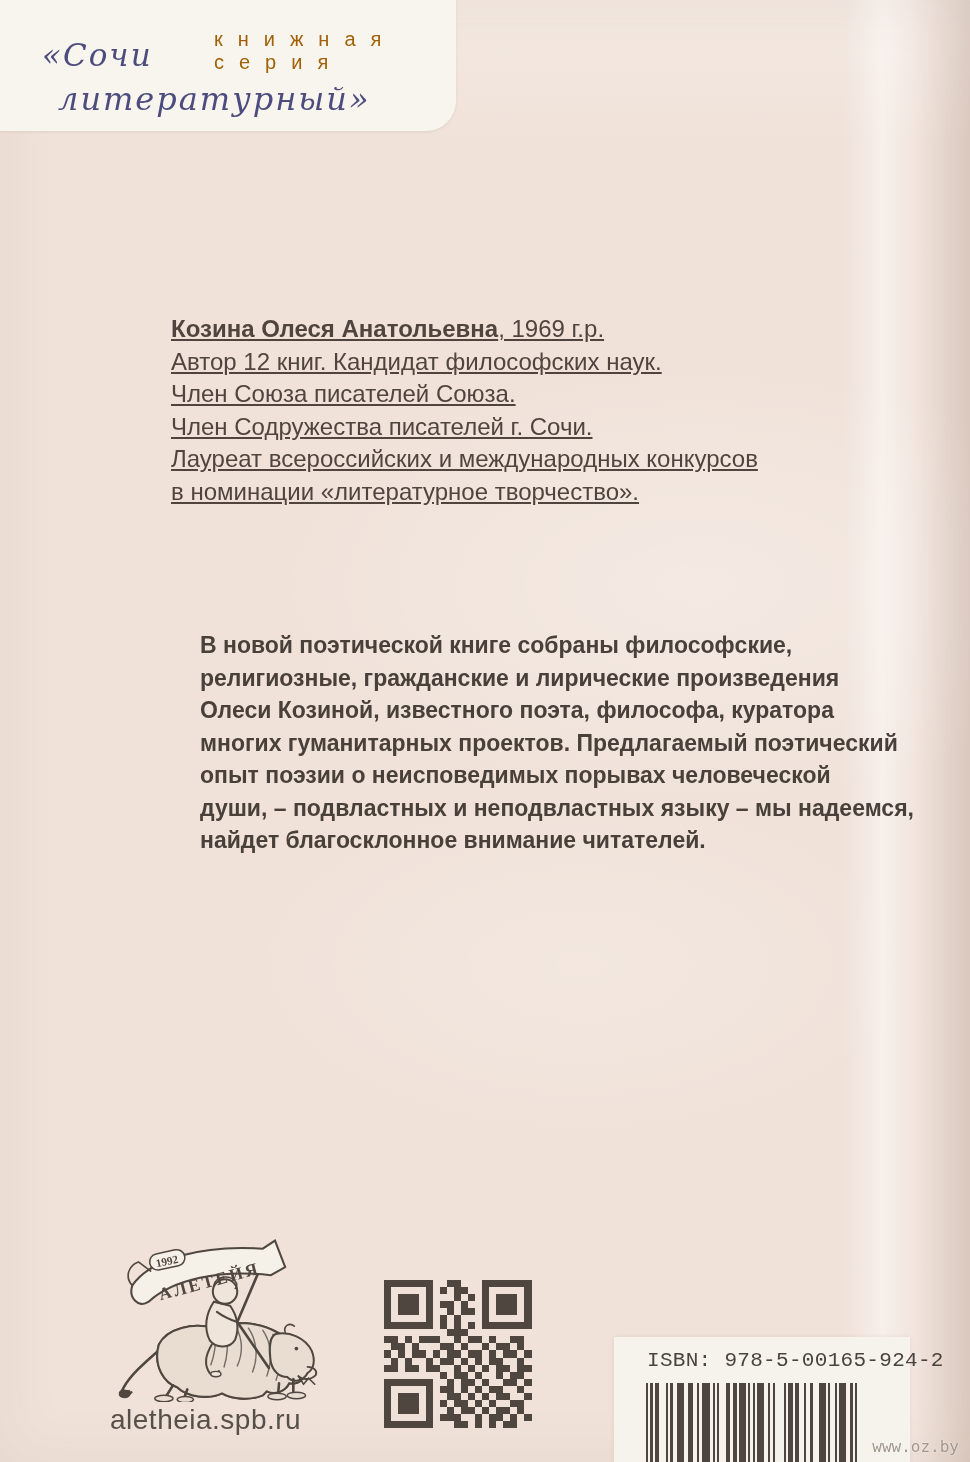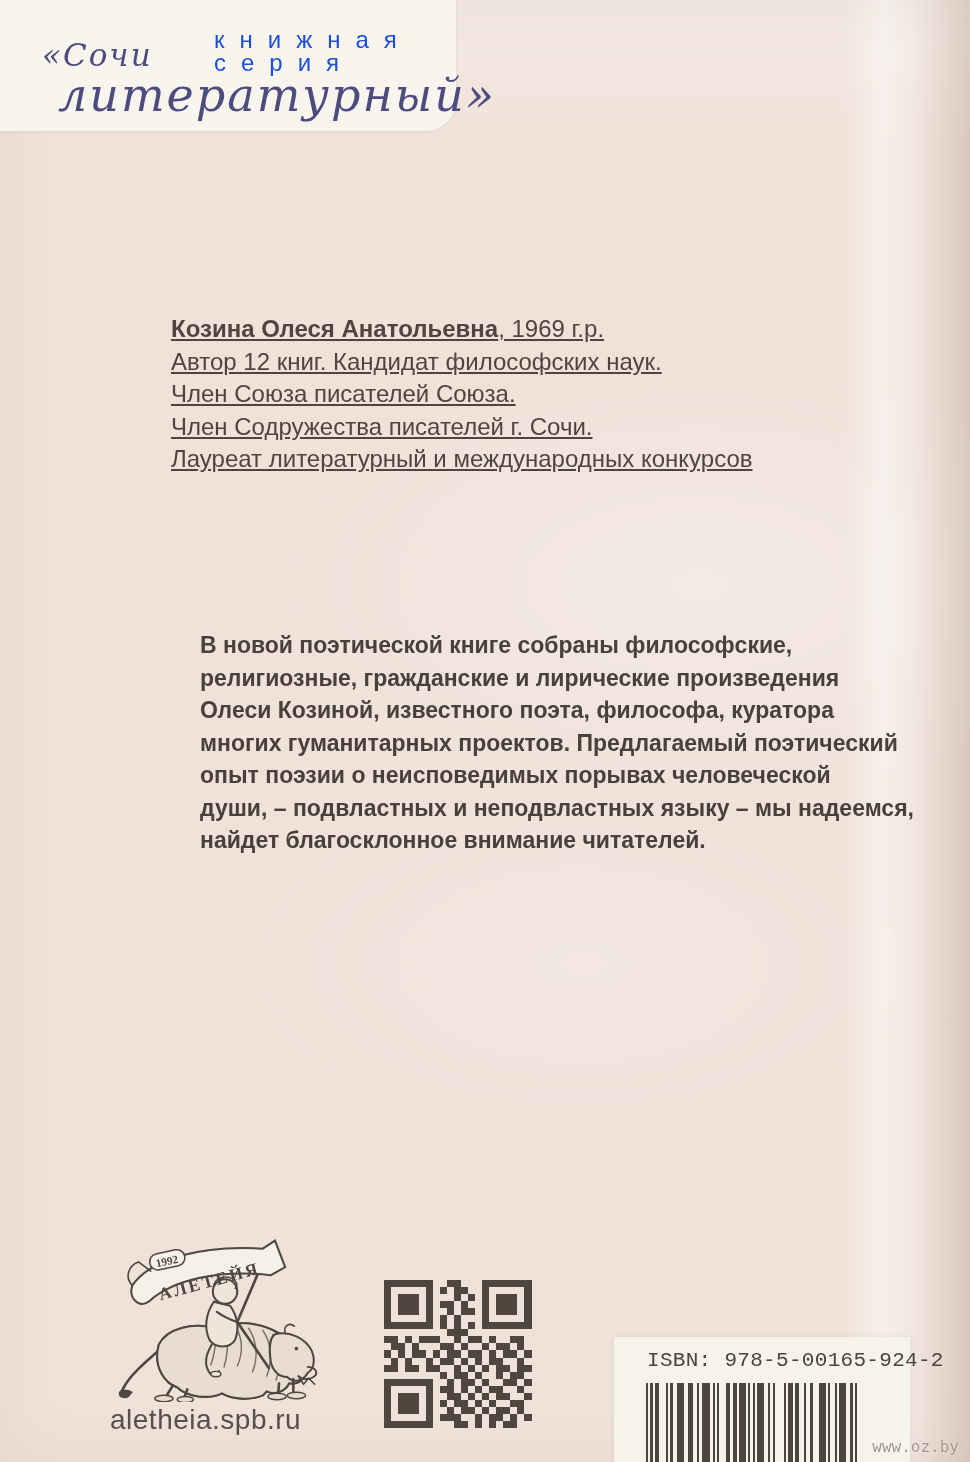--- a/index.html
+++ b/index.html
@@ -28,35 +28,35 @@
   
   .series-badge {
     position: absolute; left: 0; top: 0;
     width: 456px; height: 131px;
     background: #f8f5ee;
     border-radius: 0 0 30px 0;
     box-shadow: 0 1px 3px rgba(100,70,60,0.10);
   }
   .badge-series {
     position: absolute; left: 214px; top: 28px;
-    font-size: 24px; line-height: 23px;
+    font-size: 20px; line-height: 23px;
     letter-spacing: 15px;
-    color: #1d4ed8;
+    color: #a16207;
     white-space: nowrap;
   }
   .badge-title-1, .badge-title-2 {
     position: absolute;
     font-family: "DejaVu Serif", serif;
     font-style: italic;
     color: #4d4c7e;
     line-height: 1;
     white-space: nowrap;
   }
   .badge-title-1 { left: 42px; top: 40px; font-size: 31px; letter-spacing: 2px; }
-  .badge-title-2 { left: 58px; top: 72px; font-size: 46px; letter-spacing: 2px; }
+  .badge-title-2 { left: 58px; top: 83px; font-size: 32px; letter-spacing: 2px; }
 
   
   .author-block {
     position: absolute; left: 171px; top: 313px;
     font-size: 24px; line-height: 32.5px;
     color: #50453e;
     white-space: nowrap;
     text-decoration: underline;
   }
   .author-name { font-weight: bold; }
@@ -129,21 +129,22 @@
     <div class="badge-title-1">«Сочи</div>
     <div class="badge-title-2">литературный»</div>
   </div>
 
   <div class="author-block">
     <div><span class="author-name">Козина Олеся Анатольевна</span><span>, 1969 г.р.</span></div>
     <div>
         <div>Автор 12 книг. Кандидат философских наук.</div>
         <div>Член Союза писателей Союза.</div>
         <div>Член Содружества писателей г. Сочи.</div>
-        <div>Лауреат литературный и международных конкурсов</div>
+        <div>Лауреат всероссийских и международных конкурсов</div>
+        <div>в номинации «литературное творчество».</div>
       </div>
   </div>
 
   <div class="annotation-block">
       <div>В новой поэтической книге собраны философские,</div>
       <div>религиозные, гражданские и лирические произведения</div>
       <div>Олеси Козиной, известного поэта, философа, куратора</div>
       <div>многих гуманитарных проектов. Предлагаемый поэтический</div>
       <div>опыт поэзии о неисповедимых порывах человеческой</div>
       <div>души, – подвластных и неподвластных языку – мы надеемся,</div>

